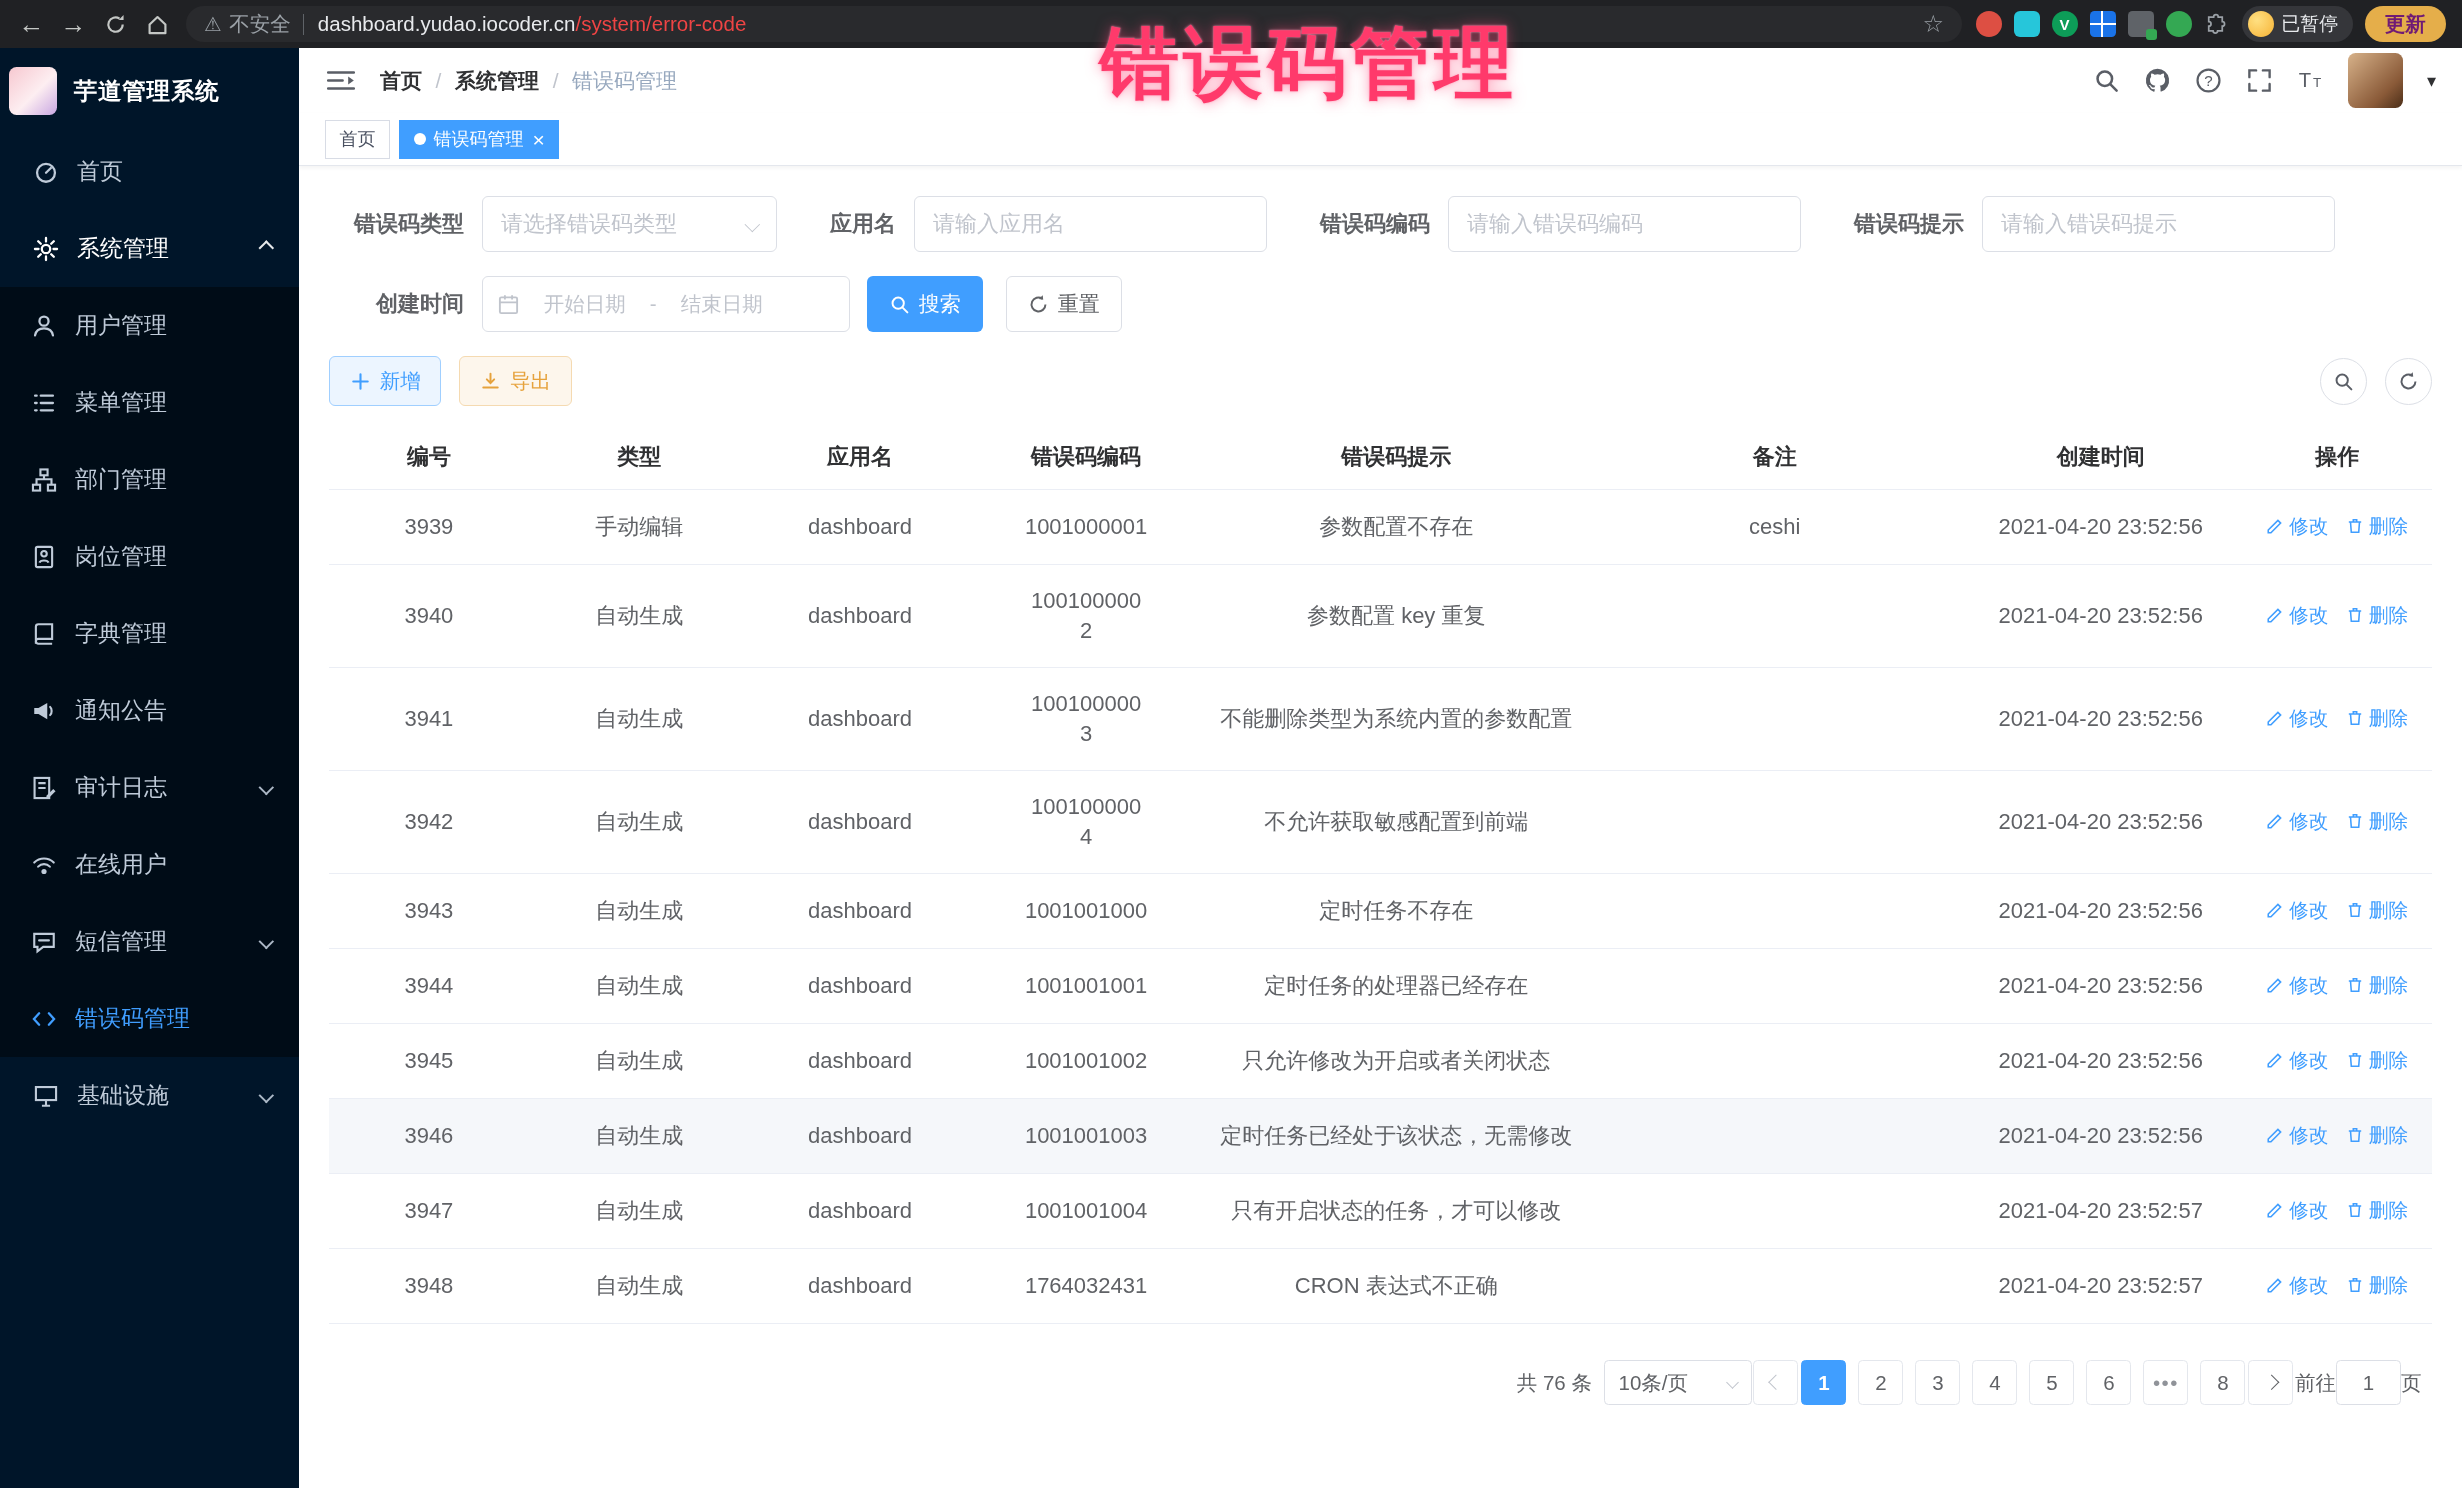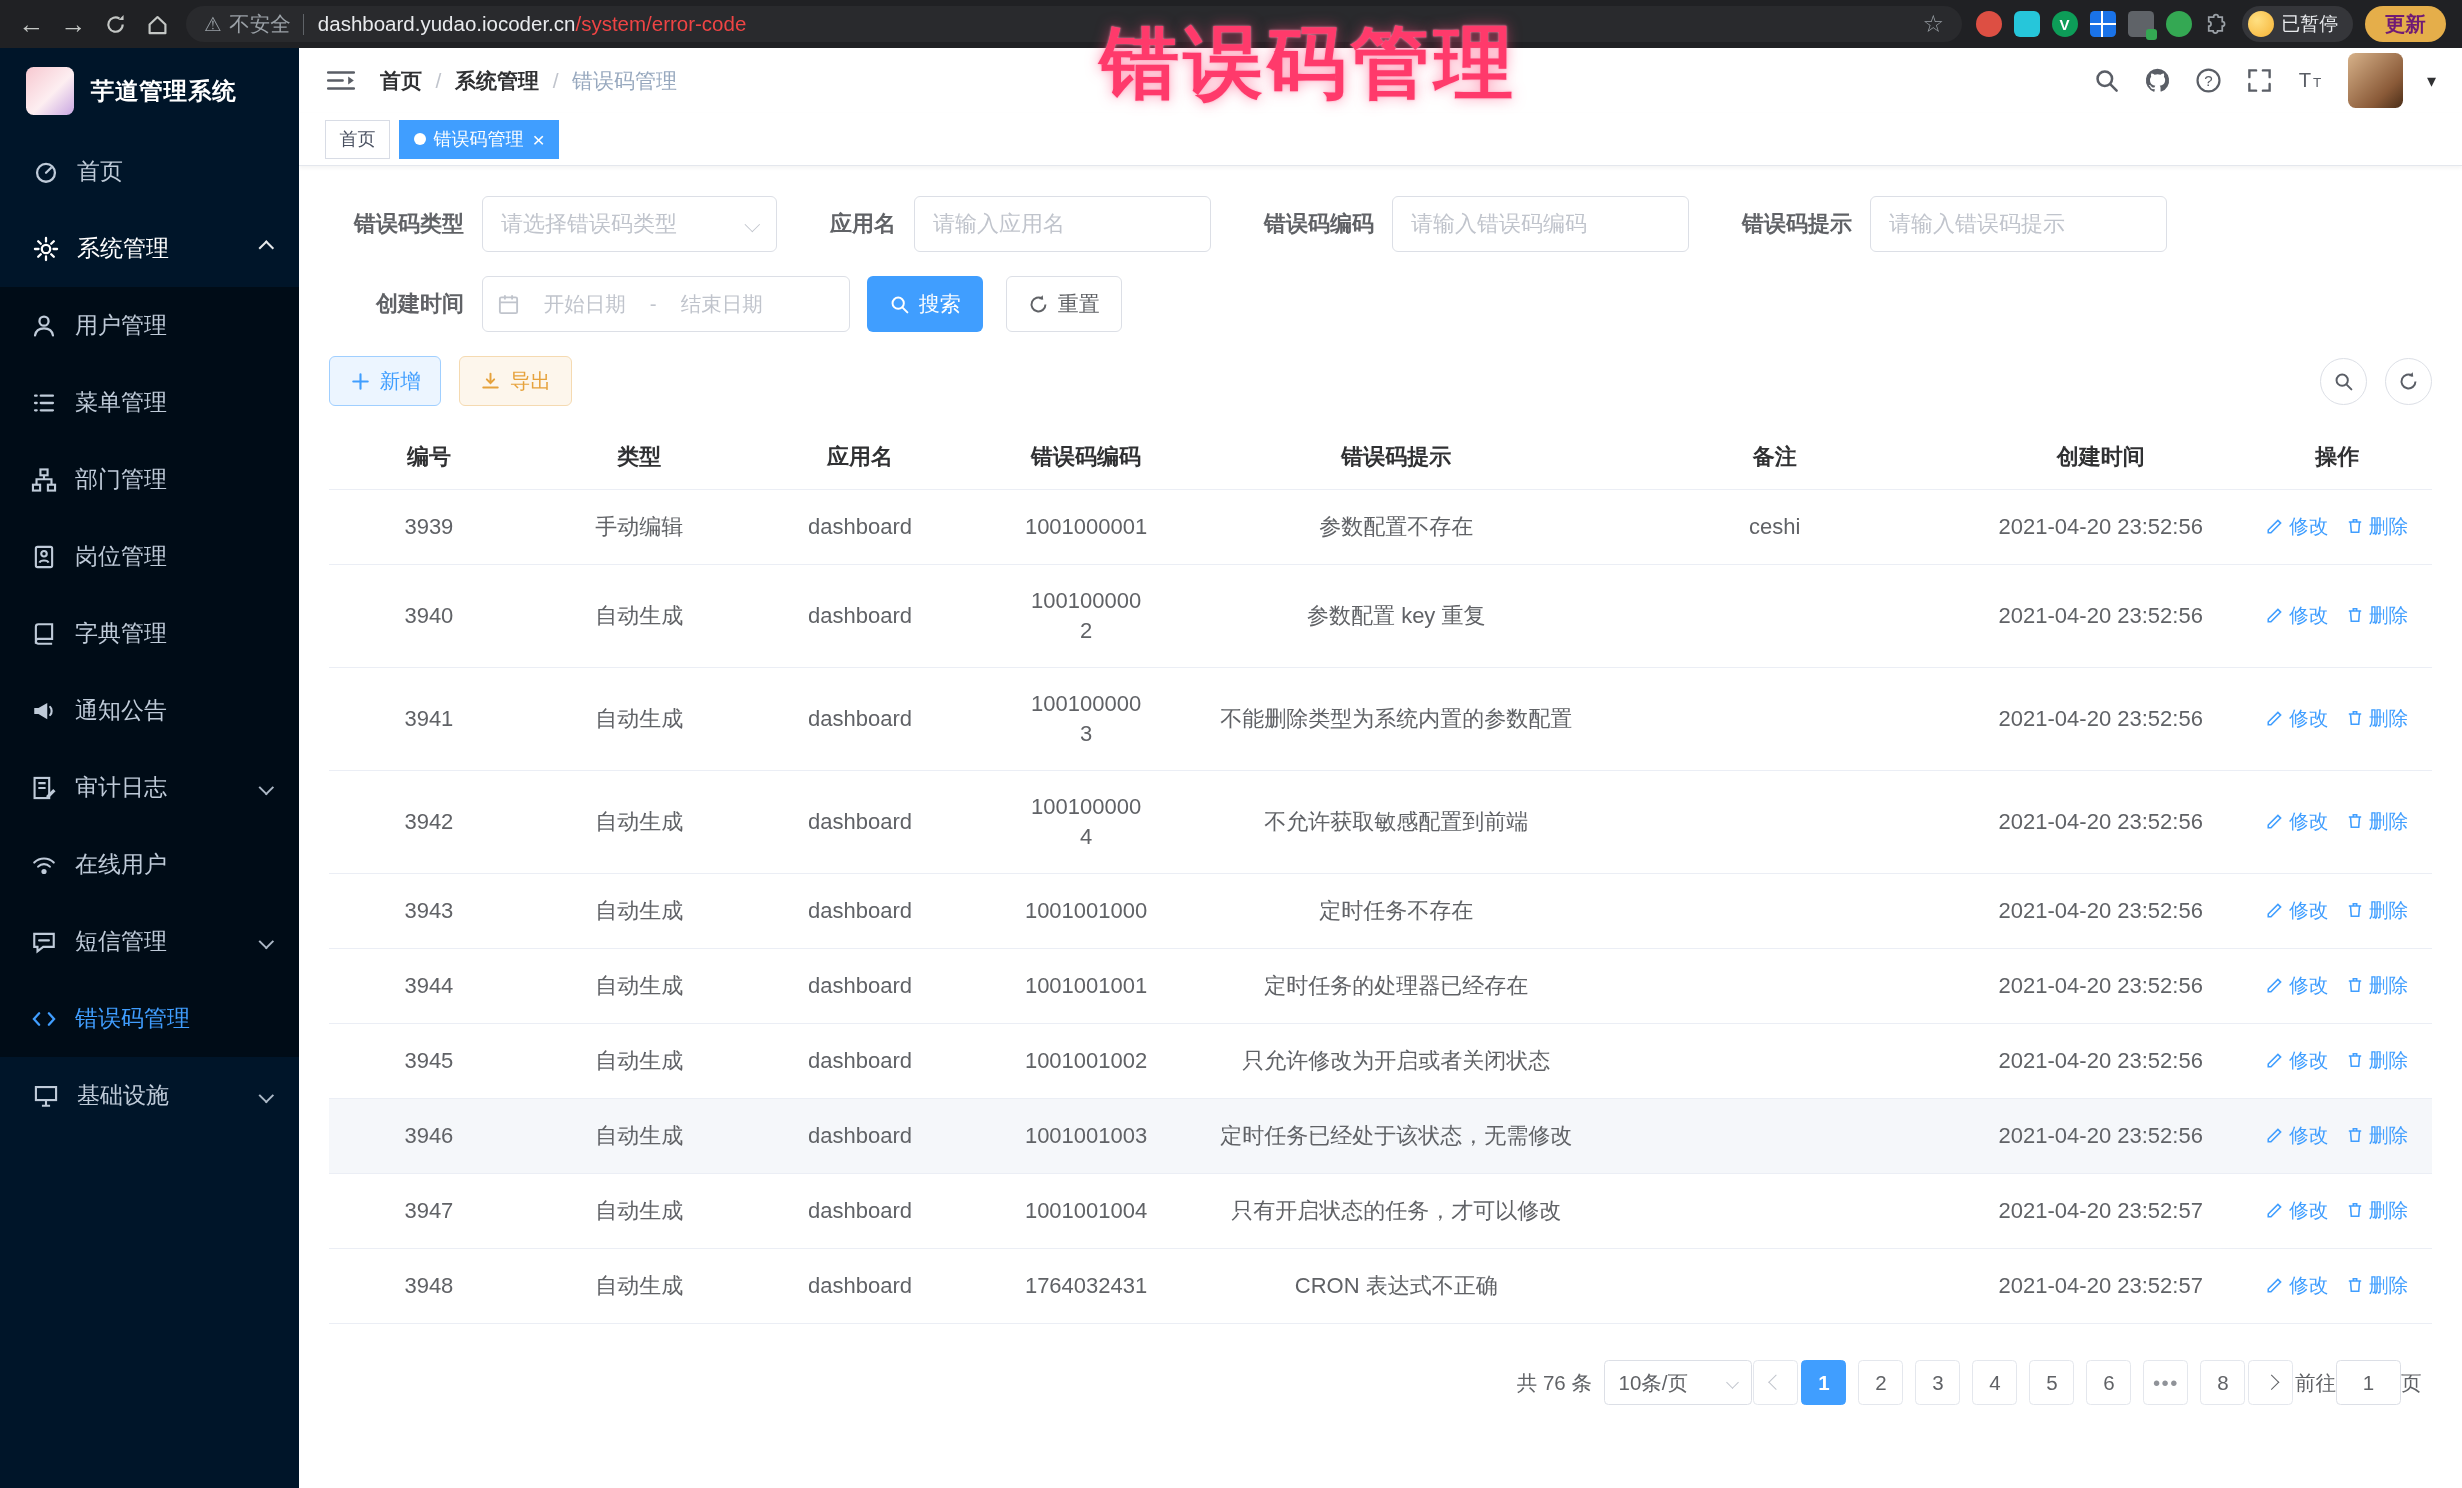--- a/index.html
+++ b/index.html
@@ -42,21 +42,21 @@
   .extension-green-icon { background:#34a853; border-radius:50%; }
   .profile-chip { height:36px; border-radius:18px; background:#35363a; display:flex;
     align-items:center; gap:7.6px; padding:0 15px 0 6px; color:#e8eaed; font-size:19px; white-space:nowrap; }
   .emoji-face { width:26px; height:26px; border-radius:50%;
     background:radial-gradient(circle at 35% 35%, #ffe082, #f6b234); }
   .update-btn { height:36px; border-radius:18px; background:#e5ae4a; color:#701a75;
     display:flex; align-items:center; padding:0 19.7px; font-size:20.5px; font-weight:600; white-space:nowrap; }
 
   
   .sidebar { position:absolute; top:48px; left:0; bottom:0; width:299px; background:#001529; overflow:hidden; }
-  .logo-row { height:85px; display:flex; align-items:center; gap:16.7px; padding-left:26px; }
+  .logo-row { height:85px; display:flex; align-items:center; gap:16.7px; padding-left:9px; }
   .logo-img { width:48px; height:48px; border-radius:7.6px; flex:none;
     background:linear-gradient(135deg,#f7c8d0 0%,#fdeef1 55%,#c9a7e2 100%); }
   .logo-title { color:#fff; font-size:23.5px; font-weight:700; letter-spacing:0.8px; white-space:nowrap; }
   .menu-item { height:77px; display:flex; align-items:center; gap:18px; padding:0 27px 0 33px;
     color:#bfcbd9; font-size:23px; cursor:pointer; white-space:nowrap; }
   .menu-item .ic { width:26px; height:26px; flex:none; }
   .menu-item.open { color:#ffffff; }
   .menu-item.active { color:#409eff; }
   .submenu { background:#000c17; }
   .submenu .menu-item { padding-left:31px; }
@@ -97,21 +97,21 @@
   .content { padding:30px 30px 0; }
   .frow { display:flex; align-items:center; margin-bottom:24px; }
   .fg { display:flex; align-items:center; }
   .fg + .fg { margin-left:53px; }
   .flabel { font-size:22px; font-weight:700; color:#606266; margin-right:18px; white-space:nowrap; }
   .flabel.w1 { width:135px; text-align:right; }
   .select { width:295px; height:56px; border:1.5px solid #dcdfe6; border-radius:6px; background:#fff;
     display:flex; align-items:center; justify-content:space-between; padding:0 18px; cursor:pointer; }
   .select .placeholder { color:#c0c4cc; font-size:22px; }
   .select .chev { border-width:1.5px; color:#c0c4cc; }
-  .tinput { width:297px; height:56px; border:1.5px solid #dcdfe6; border-radius:6px; font-size:22px;
+  .tinput { width:353px; height:56px; border:1.5px solid #dcdfe6; border-radius:6px; font-size:22px;
     color:#606266; padding:0 18px; outline:none; font-family:inherit; }
   .tinput::placeholder { color:#c0c4cc; }
   .daterange { width:368px; height:56px; border:1.5px solid #dcdfe6; border-radius:6px; display:flex;
     align-items:center; padding:0 13.6px; gap:7.6px; background:#fff; }
   .daterange .cal { width:23px; height:23px; color:#c0c4cc; }
   .dinput { border:none; outline:none; width:115px; font-size:20.5px; color:#606266; text-align:center;
     font-family:inherit; background:transparent; }
   .dinput::placeholder { color:#c0c4cc; }
   .dsep { color:#c0c4cc; font-size:20.5px; }
   .btn { height:56px; border-radius:6px; font-size:21px; display:inline-flex; align-items:center;

